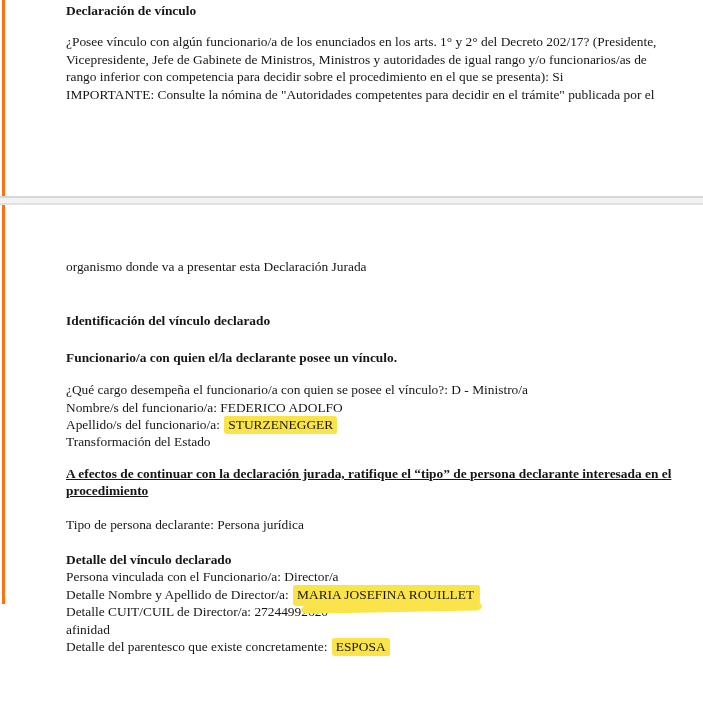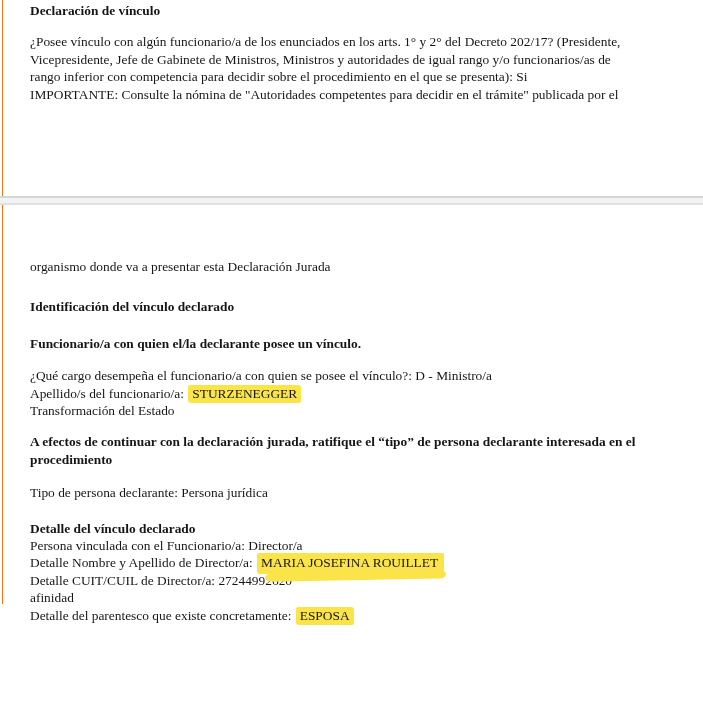--- a/index.html
+++ b/index.html
@@ -12,22 +12,22 @@
     height: 720px;
     overflow: hidden;
     font-family: "Liberation Serif", "DejaVu Serif", serif;
     font-size: 13.4px;
     line-height: 17.4px;
     color: #161616;
   }
   .page {
     box-sizing: border-box;
     margin-left: 2px;
-    border-left: 1px solid #f97316;
-    padding-left: 27px;
+    border-left: 3px solid #f97316;
+    padding-left: 61px;
     padding-right: 18px;
     background: #ffffff;
   }
   .page-1 {
     height: 196px;
     padding-top: 2px;
   }
   .page-divider {
     box-sizing: border-box;
     height: 9px;
@@ -35,25 +35,25 @@
     border-bottom: 2px solid #e1e1e1;
     background: #f2f2f2;
   }
   .page-2 {
     height: 399px;
     padding-top: 53px;
   }
   .line { white-space: nowrap; }
   .bold { font-weight: bold; }
   .mt-para   { margin-top: 14px; }
-  .mt-sect   { margin-top: 23px; }
+  .mt-sect   { margin-top: 37px; }
   .mt-note   { margin-top: 19px; }
   .mt-sub    { margin-top: 19px; }
   .mt-block  { margin-top: 15px; }
-  .mt-ratif  { margin-top: 14px; }
+  .mt-ratif  { margin-top: 14px; text-decoration: underline; }
   .mt-tipo   { margin-top: 16px; }
   .mt-det    { margin-top: 18px; }
   .hl {
     position: relative;
     z-index: 0;
     background: var(--hl, #fbe44a);
     padding: 1px 4px 2px 4px;
     margin-left: 1px;
     border-radius: 2px 3px 2px 3px;
   }
@@ -96,20 +96,21 @@
 
     <div class="line">organismo donde va a presentar esta Declaración Jurada</div>
 
     <div class="line bold mt-sect">Identificación del vínculo declarado</div>
 
 
     <div class="line bold mt-sub">Funcionario/a con quien el/la declarante posee un vínculo.</div>
 
     <div class="mt-block">
       <div class="line">¿Qué cargo desempeña el funcionario/a con quien se posee el vínculo?: D - Ministro/a</div>
+      <div class="line">Nombre/s del funcionario/a: FEDERICO ADOLFO</div>
       <div class="line">
         <span>Apellido/s del funcionario/a:</span>
         <span class="hl">STURZENEGGER</span>
       </div>
       <div class="line">Transformación del Estado</div>
     </div>
 
     <div class="mt-ratif">
       <div class="line bold">A efectos de continuar con la declaración jurada, ratifique el “tipo” de persona declarante interesada en el</div>
       <div class="line bold">procedimiento</div>

